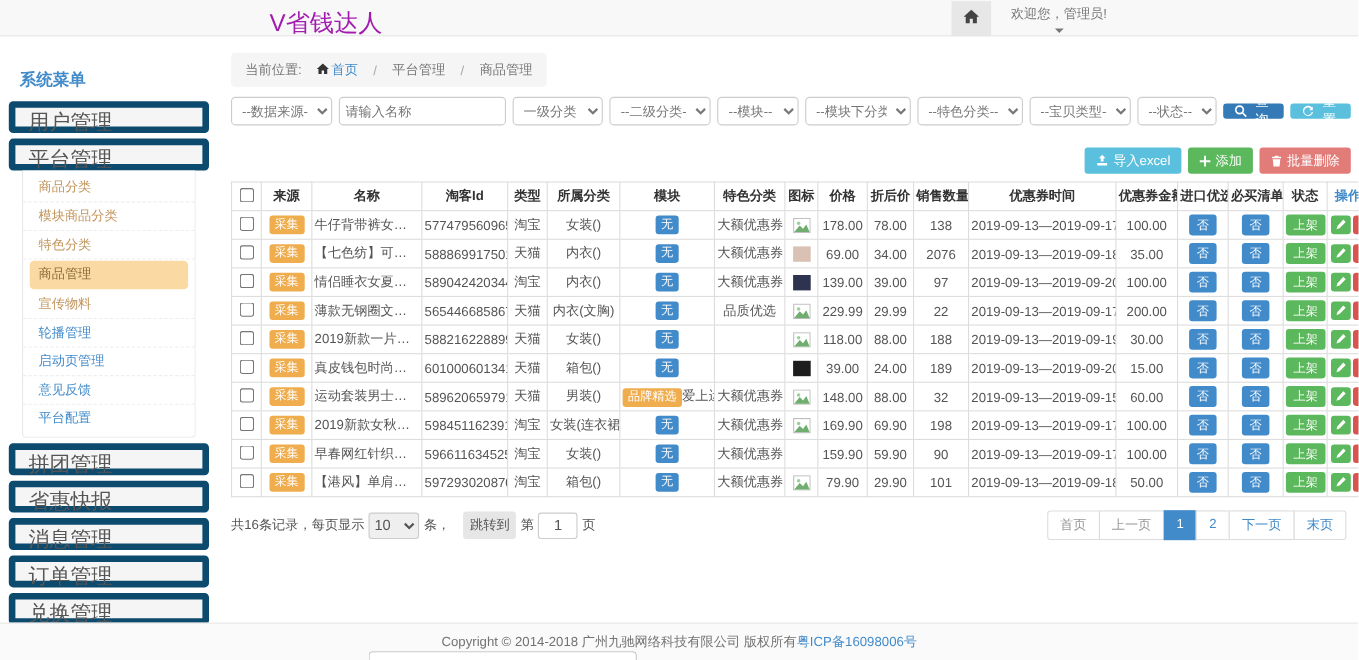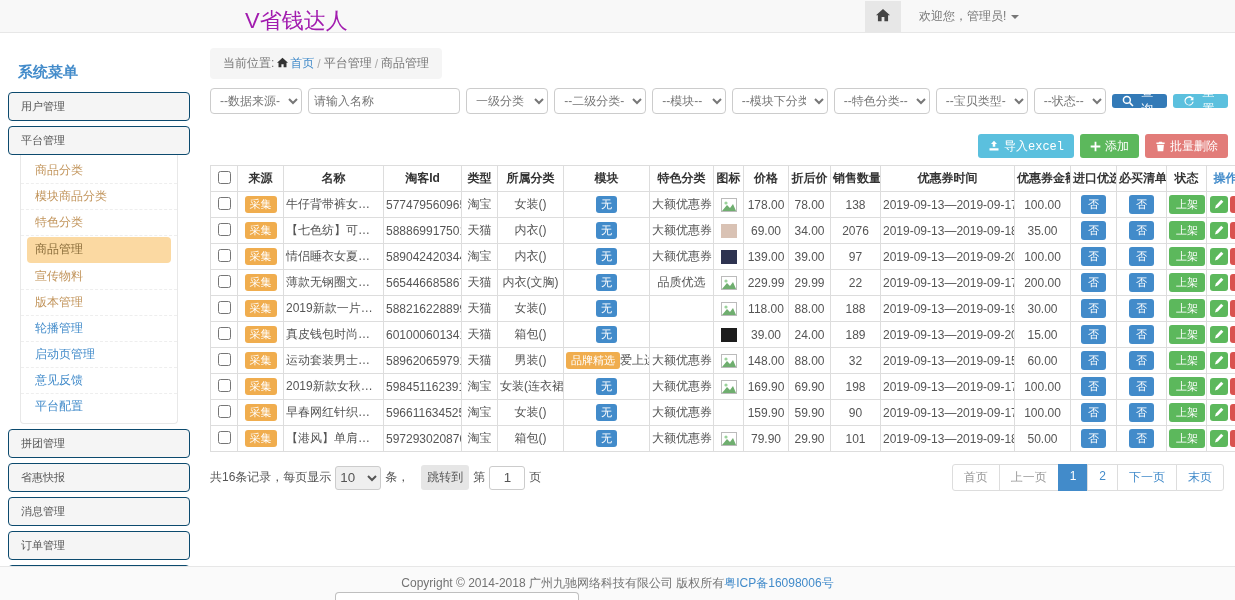--- a/index.html
+++ b/index.html
@@ -4,37 +4,37 @@
 <style>
   * { box-sizing: border-box; margin: 0; padding: 0; }
   html,body { width:1235px; height:600px; overflow:hidden; }
   body { font-family:"Liberation Sans","DejaVu Sans",sans-serif; background:#fff; color:#555; position:relative; font-size:12px; }
 
   
   .topbar { position:absolute; top:0; left:0; right:0; height:33px; background:#f8f8f8; border-bottom:1px solid #e7e7e7; z-index:6; }
   .brand { position:absolute; left:245px; top:6px; font-size:22px; color:#a21caf; }
   .topbar-right { position:absolute; left:865px; top:0; height:33px; display:flex; align-items:center; }
   .home-btn { width:36px; height:32px; background:#e7e7e7; display:flex; align-items:center; justify-content:center; color:#444; cursor:pointer; }
-  .welcome { font-size:12px; color:#777; margin-left:18px; cursor:pointer; display:flex; align-items:center; gap:5px; }
+  .welcome { font-size:12px; color:#777; margin-left:18px; cursor:pointer; display:flex; align-items:center; gap:5px;flex-direction:column; }
   .caret { width:0; height:0; border-left:4px solid transparent; border-right:4px solid transparent; border-top:4px solid #777; display:inline-block; }
 
   
   .sidebar { position:absolute; left:8px; top:55px; width:182px; z-index:1; }
   .sidebar-title { color:#428bca; font-weight:bold; font-size:15px; padding:8px 10px 10px; }
-  .side-group { background:#f5f5f5; border:1px solid #0c4a6e; border-radius:4px; height:29px; line-height:27px; padding:0 12px; color:#555; font-size:11px; margin-bottom:5px; cursor:pointer; }
+  .side-group { background:#f5f5f5; border:6px solid #0c4a6e; border-radius:4px; height:29px; line-height:27px; padding:0 12px; color:#555; font-size:19px; margin-bottom:5px; cursor:pointer; }
   .side-sub { background:#fff; border:1px solid #e8e8e8; border-top:none; border-radius:0 0 4px 4px; margin:-5px 12px 5px; padding:3px 0; }
   .side-item { height:26px; line-height:25px; padding:0 14px; font-size:12px; border-bottom:1px dashed #eee; cursor:pointer; }
   .side-item:last-child { border-bottom:none; }
   .side-item.c-orange { color:#c2955c; }
   .side-item.c-blue { color:#428bca; }
   .side-item.active { background:#fbd9a2; border-radius:4px; margin:1px 6px; padding:0 8px; color:#8a6d3b; border-bottom:none; }
 
   
   .main { position:absolute; left:210px; top:48px; width:1018px; z-index:2; }
-  .breadcrumb { display:inline-flex; gap:3px; background:#f5f5f5; border-radius:4px; padding:7px 13px; font-size:12px; color:#777; align-items:center; }
+  .breadcrumb { display:inline-flex; gap:14px; background:#f5f5f5; border-radius:4px; padding:7px 13px; font-size:12px; color:#777; align-items:center; }
   .breadcrumb .home-link { color:#428bca; cursor:pointer; display:inline-flex; align-items:center; gap:2px; }
   .breadcrumb .house { color:#333; }
   .breadcrumb .sep { color:#aaa; }
 
   .filters { margin-top:9px; display:flex; gap:6px; align-items:center; }
   .filters select, .filters input { height:26px; border:1px solid #ccc; border-radius:4px; font-size:12px; color:#777; padding:0 5px; background:#fff; font-family:inherit; }
   .filters select:nth-of-type(1){ width:92px; }
   .filters input { width:152px; }
   .filters select:nth-of-type(2){ width:92px; }
   .filters select:nth-of-type(3){ width:92px; }
@@ -44,21 +44,21 @@
   .filters select:nth-of-type(7){ width:92px; }
   .filters select:nth-of-type(8){ width:72px; }
 
   .btn { height:14px; border:none; border-radius:3px; color:#fff; font-size:12px; display:inline-flex; align-items:center; gap:4px; padding:0 10px; cursor:pointer; font-family:inherit; }
   .btn svg { display:block; }
   .btn-primary { background:#337ab7; }
   .btn-info { background:#5bc0de; }
   .btn-success { background:#5cb85c; }
   .btn-danger { background:#e27c79; }
 
-  .toolbar { margin-top:20px; display:flex; justify-content:flex-end; gap:6px;font-family:Liberation Mono, monospace; }
+  .toolbar { margin-top:20px; display:flex; justify-content:flex-end; gap:6px; }
   .toolbar .btn { height:24px; }
 
   table { width:100%; border-collapse:collapse; table-layout:fixed; margin-top:7px; font-size:12px; }
   th, td { border:1px solid #ddd; padding:3px 2px; text-align:center; height:26px; overflow:hidden; white-space:nowrap; color:#555; }
   th { font-weight:bold; color:#333; background:#fff; }
   th.op-col { color:#428bca; }
   td.name-cell { text-overflow:ellipsis; }
 
   .badge { display:inline-block; color:#fff; border-radius:3px; font-size:11px; line-height:15px; padding:1px 5px; }
   .bg-orange { background:#f0ad4e; }
@@ -109,21 +109,20 @@
   <div class="sidebar-title">系统菜单</div>
   <div id="side-groups">
       <div class="side-group">用户管理</div>
       <div class="side-group">平台管理</div>
       <div class="side-sub">
         <div class="side-item c-orange">商品分类</div>
         <div class="side-item c-orange">模块商品分类</div>
         <div class="side-item c-orange">特色分类</div>
         <div class="side-item active">商品管理</div>
         <div class="side-item c-orange">宣传物料</div>
-        <div class="side-item c-orange">版本管理</div>
         <div class="side-item c-blue">轮播管理</div>
         <div class="side-item c-blue">启动页管理</div>
         <div class="side-item c-blue">意见反馈</div>
         <div class="side-item c-blue">平台配置</div>
       </div>
       <div class="side-group">拼团管理</div>
       <div class="side-group">省惠快报</div>
       <div class="side-group">消息管理</div>
       <div class="side-group">订单管理</div>
       <div class="side-group">兑换管理</div>

